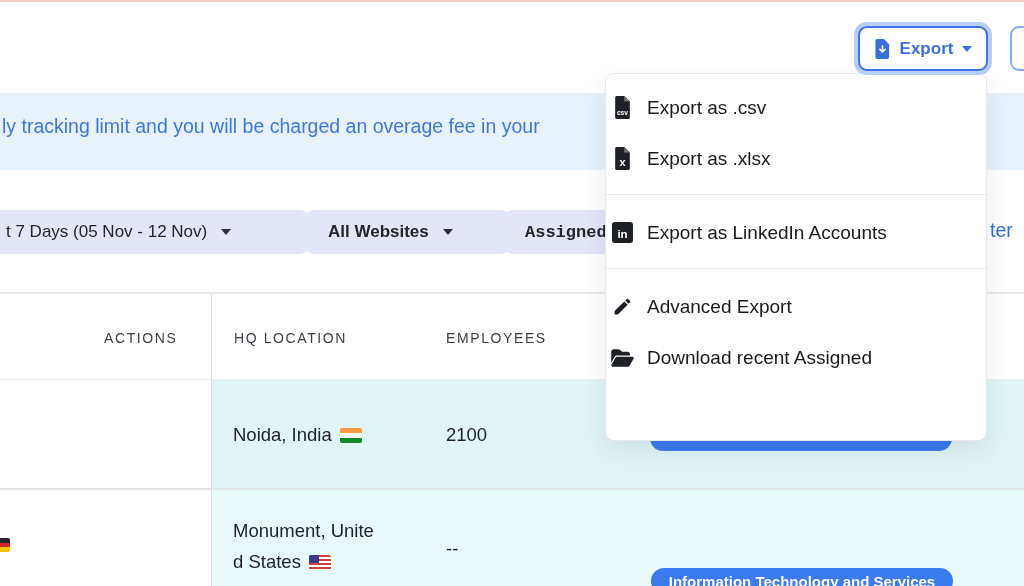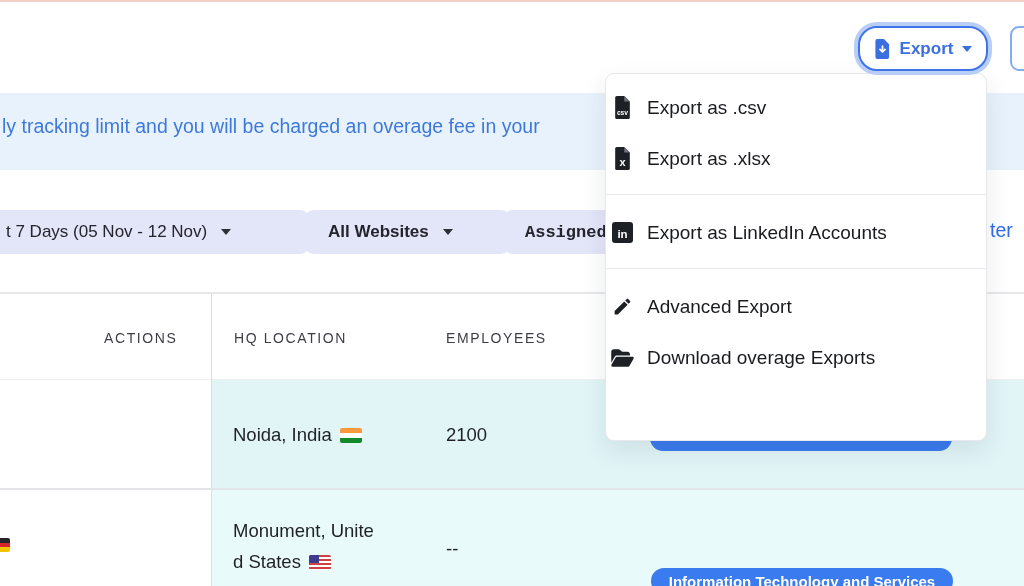--- a/index.html
+++ b/index.html
@@ -5,21 +5,21 @@
   html,body{margin:0;padding:0;background:#fff;}
   .screen{position:relative;width:1024px;height:586px;overflow:hidden;background:#ffffff;
           font-family:"Liberation Sans",sans-serif;color:#1c1e22;}
   .abs{position:absolute;}
 
   
   .top-line{left:0;top:0;width:1024px;height:2px;background:#f2cec4;z-index:5;}
 
   
   .export-btn{left:858px;top:26px;width:126px;height:41px;background:#fff;
-    border:2px solid #3f74e8;border-radius:19px;box-shadow:0 0 0 4px #b9cef7;
+    border:2px solid #3f74e8;border-radius:9px;box-shadow:0 0 0 4px #b9cef7;
     display:flex;align-items:center;justify-content:center;gap:9px;z-index:40;cursor:pointer;}
   .export-btn .label{color:#3b6fe0;font-size:17px;font-weight:bold;}
   .caret{width:0;height:0;border-left:5.5px solid transparent;border-right:5.5px solid transparent;
     border-top:6.5px solid #3b6fe0;}
   .partial-btn{left:1010px;top:26px;width:40px;height:41px;background:#fff;
     border:2px solid #86acf0;border-radius:9px;z-index:40;}
 
   
   .banner{left:0;top:93px;width:1024px;height:77px;background:#e8f2fc;z-index:1;}
   .banner .txt{position:absolute;left:2px;top:0;height:66px;display:flex;align-items:center;
@@ -175,21 +175,21 @@
       </span>
       <span class="mlabel">Advanced Export</span>
     </div>
 
     <div class="menu-item">
       <span class="ico">
         <svg width="23" height="20" viewBox="0 0 576 512">
           <path fill="#1d2025" d="M88.7 223.8L0 375.8V96C0 60.7 28.7 32 64 32H181.5c17 0 33.3 6.7 45.3 18.7l26.5 26.5c12 12 28.3 18.7 45.3 18.7H416c35.3 0 64 28.7 64 64v32H144c-22.8 0-43.8 12.1-55.3 31.8zm27.6 16.1C122.1 230 132.6 224 144 224H544c11.5 0 22 6.1 27.7 16.1s5.7 22.2-.1 32.1l-112 192C453.9 474 443.4 480 432 480H32c-11.5 0-22-6.1-27.7-16.1s-5.7-22.2.1-32.1l112-192z"></path>
         </svg>
       </span>
-      <span class="mlabel">Download overage Exports</span>
+      <span class="mlabel">Download recent Assigned</span>
     </div>
 
 
   </div>
 
   
   <div class="abs export-btn">
     <span style="display:flex;">
       <svg width="17" height="20" viewBox="0 0 18 21">
         <path d="M3.5 0h7l5.5 5.5V19a2 2 0 0 1-2 2H3.5a2 2 0 0 1-2-2V2a2 2 0 0 1 2-2z" fill="#3b6fe0"></path>

